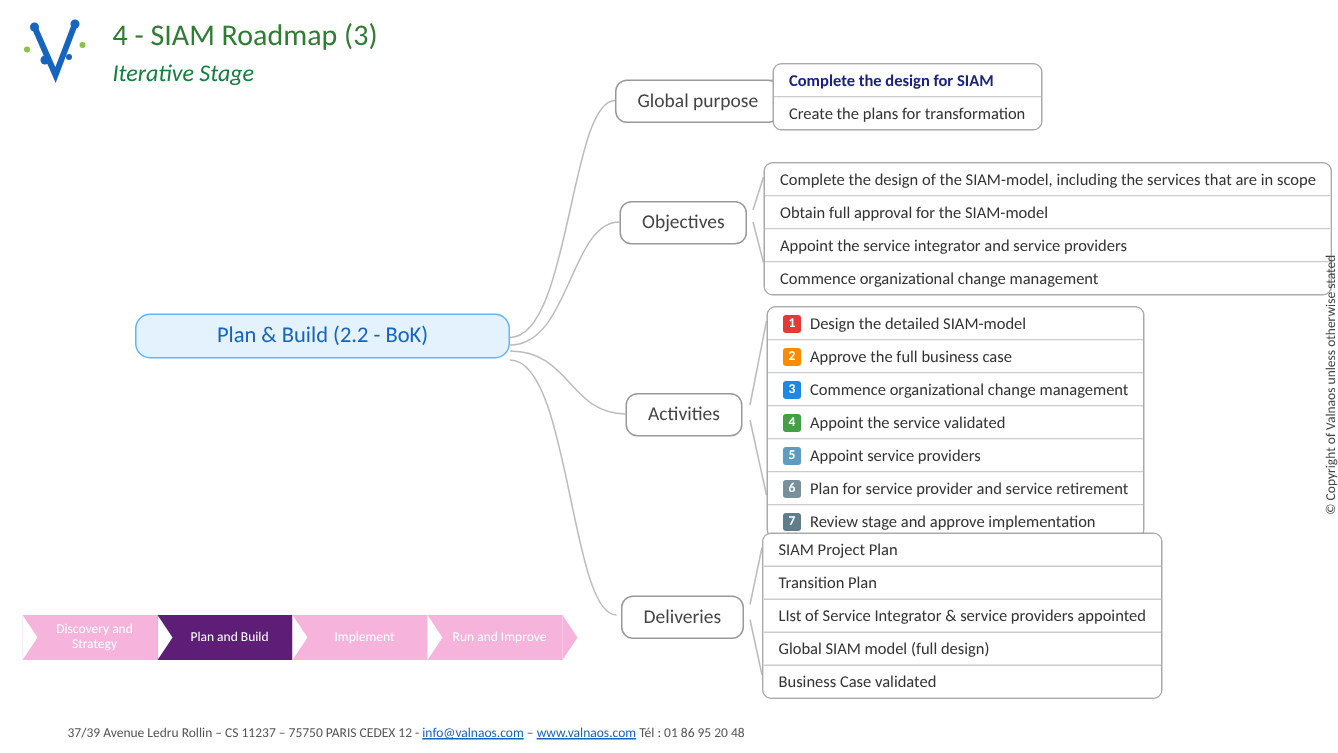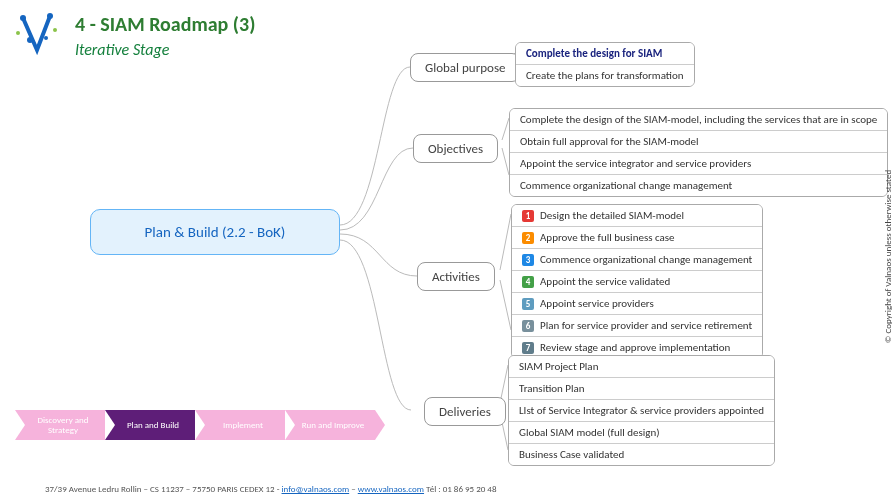--- a/index.html
+++ b/index.html
@@ -1,25 +1,25 @@
 <!DOCTYPE html>
 <html><head>
 <meta charset="utf-8">
 <style>
   *{box-sizing:border-box;margin:0;padding:0}
   body{font-family:Calibri,Arial,sans-serif;width:892px;height:502px;background:#fff;position:relative;overflow:hidden;font-size:11px;color:#333}
   .logo{position:absolute;top:8px;left:10px}
-  .title{position:absolute;top:12px;left:75px;font-size:20px;font-weight:bold;color:#2e7d32}
+  .title{position:absolute;top:12px;left:75px;font-size:20px;font-weight:normal;color:#2e7d32}
   .subtitle{position:absolute;top:40px;left:75px;font-size:16px;font-style:italic;color:#15803d}
-  .root{position:absolute;top:209px;left:90px;width:250px;height:46px;background:#e3f2fd;border:1px solid #64b5f6;border-radius:10px;display:flex;align-items:center;justify-content:center;font-size:15px;color:#1565c0}
+  .root{position:absolute;top:209px;left:90px;width:250px;height:30px;background:#e3f2fd;border:1px solid #64b5f6;border-radius:10px;display:flex;align-items:center;justify-content:center;font-size:15px;color:#1565c0}
   .branch{position:absolute;background:#fff;border:1px solid #999;border-radius:8px;padding:6px 14px;font-size:13px;color:#444;font-weight:400}
   .b1{top:53px;left:410px}
   .b2{top:134px;left:413px}
   .b3{top:262px;left:417px}
-  .b4{top:397px;left:424px}
+  .b4{top:397px;left:414px}
   .leafbox{position:absolute;border:1px solid #aaa;border-radius:6px;overflow:hidden}
   .leaf{padding:4px 10px;font-size:11px;color:#333;background:#fff;border-bottom:1px solid #ccc;display:flex;align-items:center;white-space:nowrap}
   .leaf:last-child{border-bottom:none}
   .leaf.strong{color:#1a237e;font-weight:bold}
   .num{display:inline-flex;width:12px;height:12px;border-radius:2px;color:#fff;font-size:9px;align-items:center;justify-content:center;margin-right:6px;font-weight:bold}
   .group1{top:42px;left:515px}
   .group2{top:108px;left:509px}
   .group3{top:204px;left:511px}
   .group4{top:355px;left:508px}
   .chevrons{position:absolute;bottom:62px;left:15px;display:flex}

